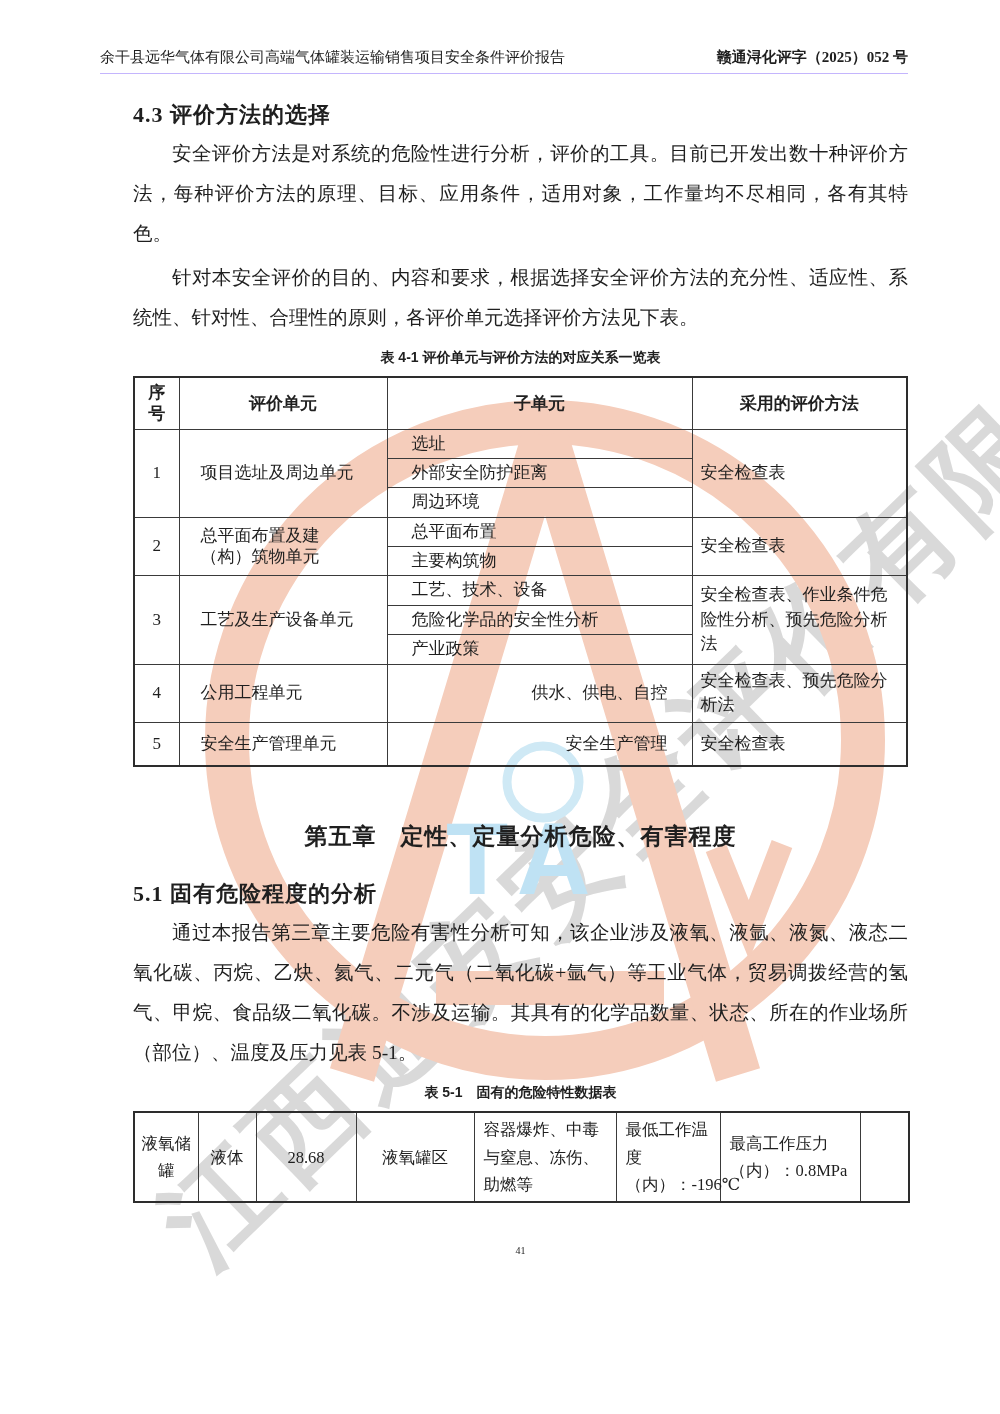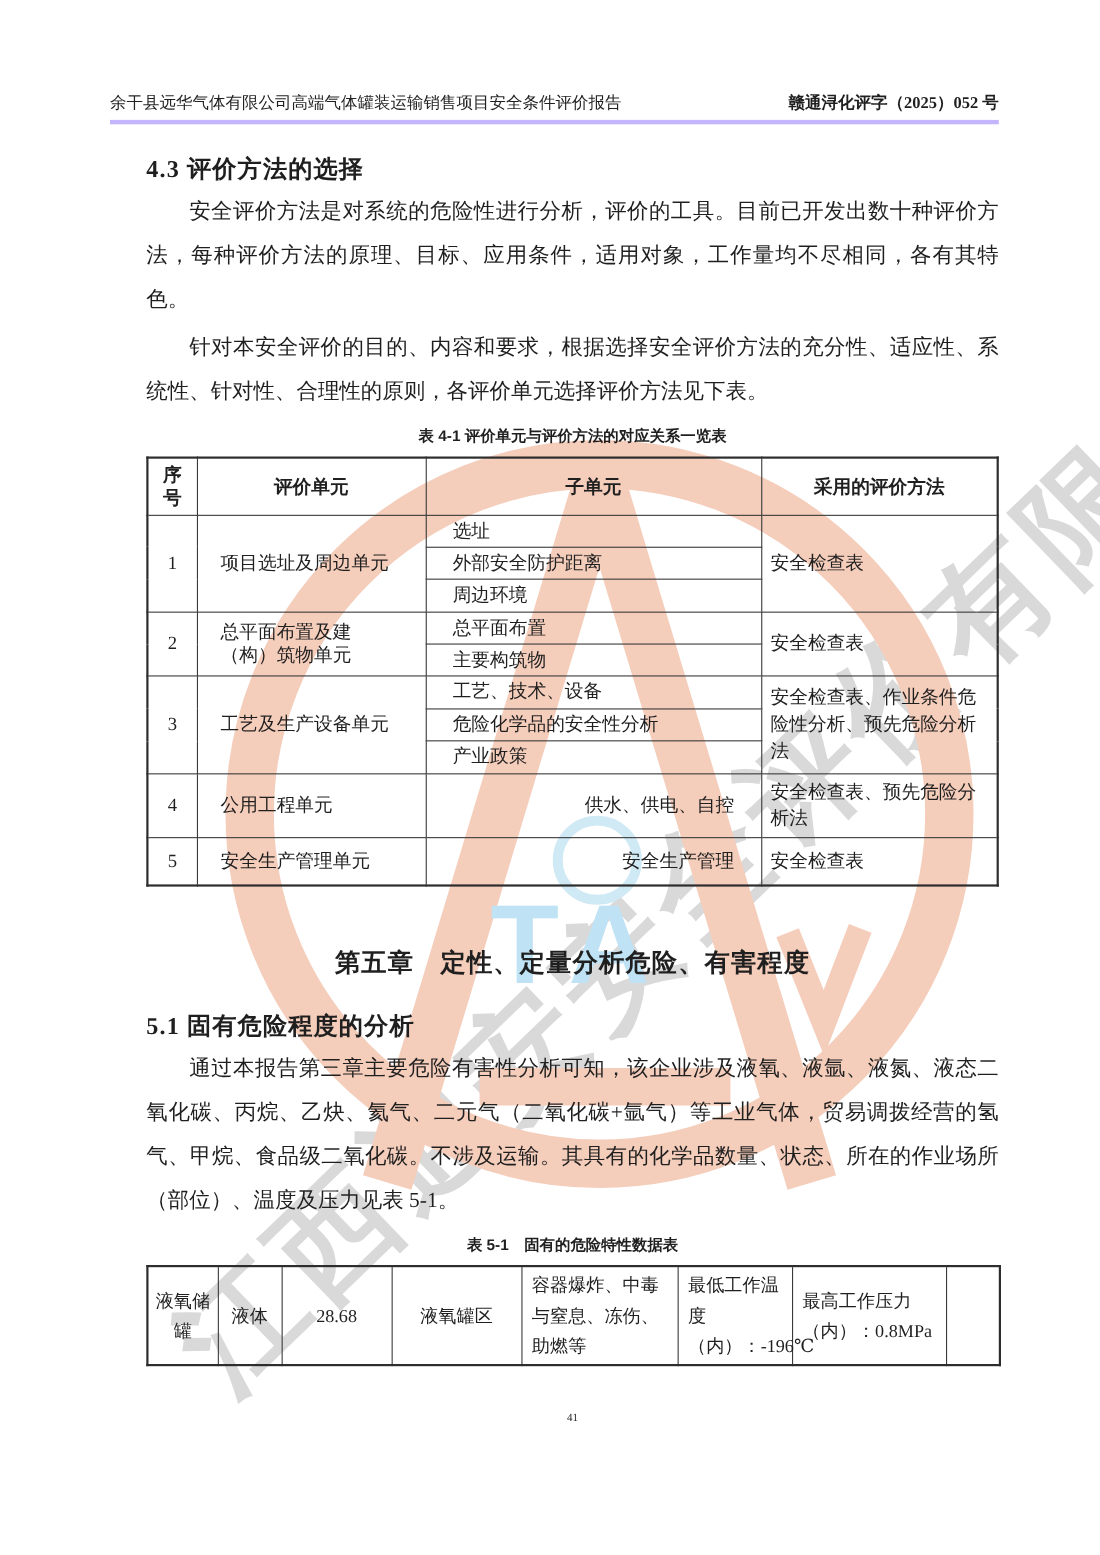--- a/index.html
+++ b/index.html
@@ -20,23 +20,23 @@
   }
   .wm-ta {
     position:absolute; left:446px; top:808px; line-height:1;
     font-family:"Liberation Sans","DejaVu Sans",sans-serif;
     font-size:102px; font-weight:bold; letter-spacing:16px;
     color:#bfe2f4;
   }
   
   .content { position:absolute; left:133px; top:0; width:775px; z-index:1; }
   .report-header {
-    margin-top:84px; margin-left:-33px; width:808px;
+    margin-top:48px; margin-left:-33px; width:808px;
     display:flex; justify-content:space-between; align-items:flex-end;
-    font-size:15px; padding-bottom:6px; border-bottom:4px solid #c4b5fd;
+    font-size:15px; padding-bottom:6px; border-bottom:1px solid #c4b5fd;
   }
   .report-header .doc-no { font-weight:bold; }
   .h43 {
     margin-top:26px; font-size:22px; font-weight:bold; line-height:30px;
     letter-spacing:1px;
   }
   p.body {
     font-size:19.5px; line-height:40px; text-align:justify;
     text-indent:2em; margin-top:4px;
   }

